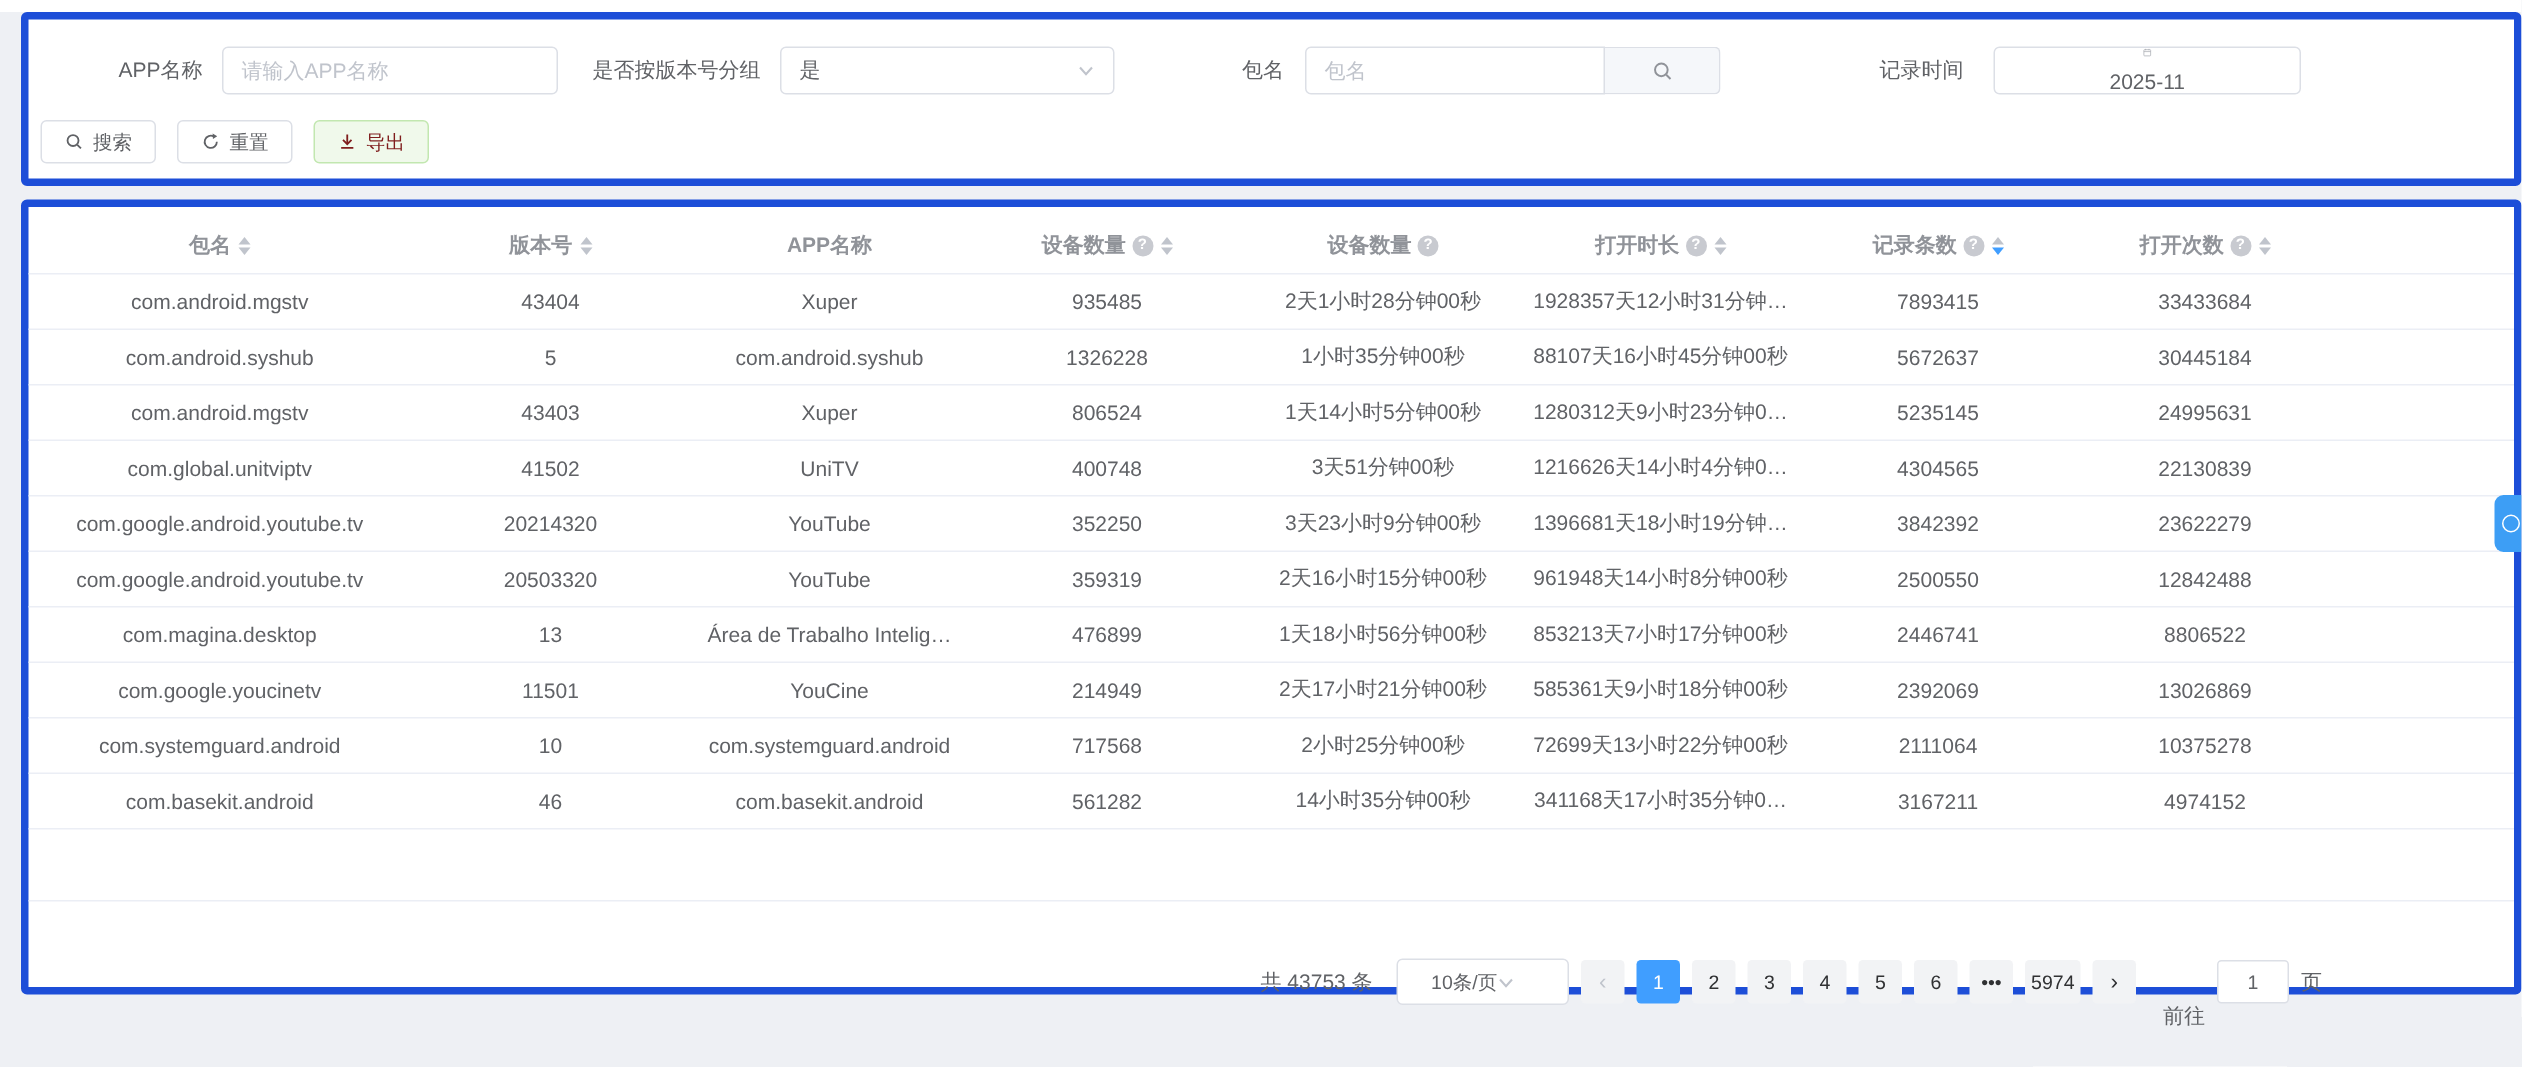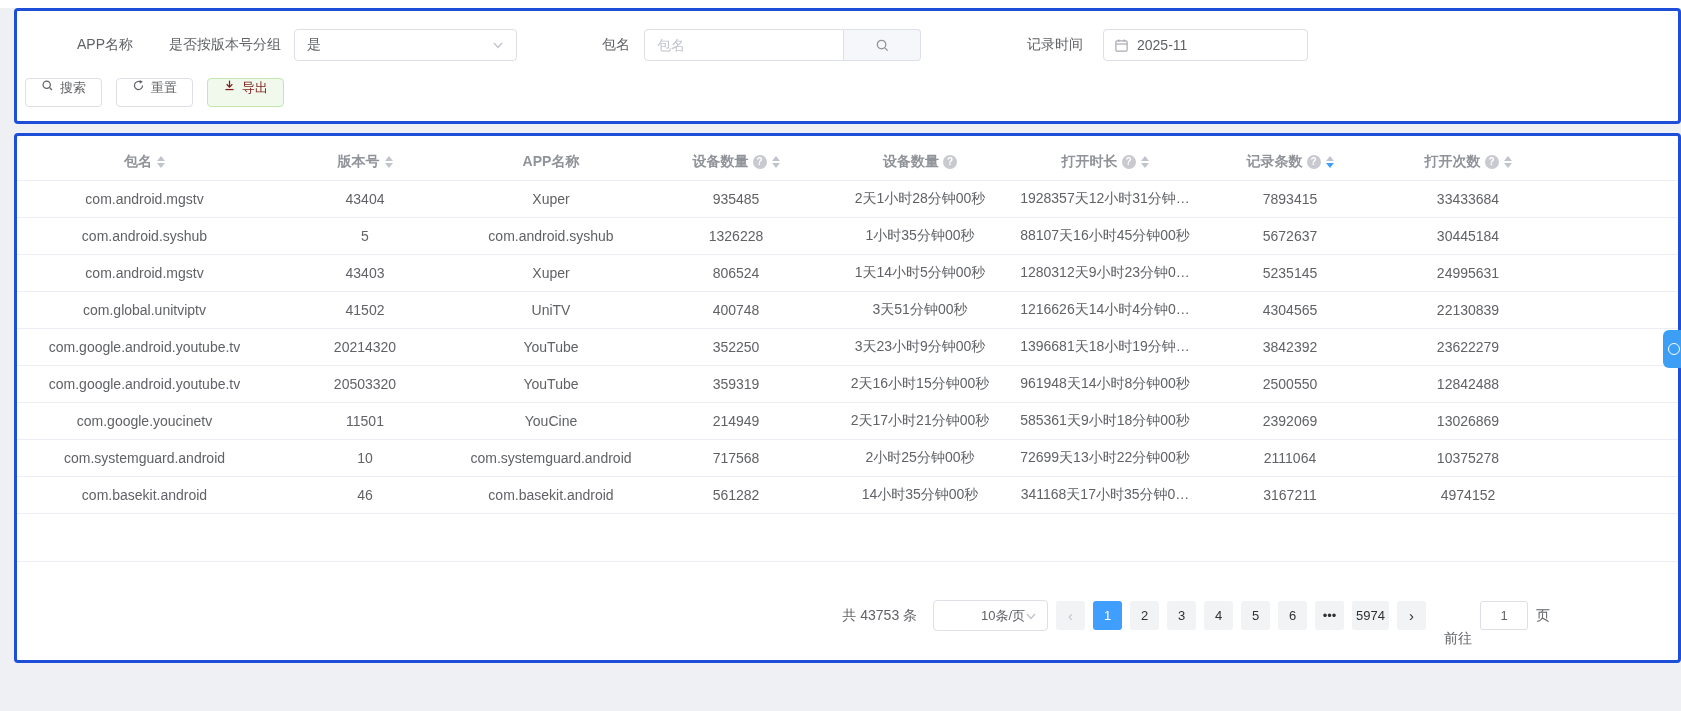--- a/index.html
+++ b/index.html
@@ -7,21 +7,21 @@
   body {
     font-family: "Liberation Sans", "DejaVu Sans", sans-serif;
     font-size: 14px;
     background: #eef0f4;
     color: #606266;
     position: relative;
   }
   .top-strip { height:8px; background:#ffffff; }
   .panel {
     background:#fff;
-    border:3px solid #1d4ed8;
+    border:5px solid #1d4ed8;
     border-radius:4px;
     margin-left:14px;
   }
   
   .panel-form { height:116px; padding-top:18px; }
   .filter-row { display:flex; align-items:center; height:32px; }
   .f-label { color:#606266; white-space:nowrap; }
   .lbl-app   { width:116px; text-align:right; margin-right:13px; }
   .lbl-group { margin-left:23px; margin-right:13px; }
   .lbl-pkg   { margin-left:85px; margin-right:14px; }
@@ -41,27 +41,27 @@
   .chev { width:12px; height:12px; flex:0 0 auto; }
   .inp-group { display:flex; height:32px; }
   .inp-pkg { width:200px; border-radius:4px 0 0 4px; }
   .inp-append {
     width:77px; height:32px; background:#f5f7fa;
     border:1px solid #dcdfe6; border-left:none; border-radius:0 4px 4px 0;
     display:flex; align-items:center; justify-content:center; cursor:pointer;
   }
   .date-box {
     width:205px; height:32px; border:1px solid #dcdfe6; border-radius:4px;
-    display:flex; align-items:center; gap:8px; padding:0 10px; background:#fff; cursor:pointer;
+    display:flex; align-items:center; gap:8px; padding:0 10px; background:#fff; cursor:pointer;flex-direction:column;
   }
   .btn-row { display:flex; align-items:center; margin-top:17px; padding-left:8px; gap:14px; }
   .btn {
     height:29px; border:1px solid #dcdfe6; border-radius:4px; background:#fff;
     color:#606266; font-size:13px; padding:0 15px; display:inline-flex;
-    gap:6px; cursor:pointer; font-family:inherit;
+    align-items:center; gap:6px; cursor:pointer; font-family:inherit;
   }
   .btn-export { background:#f0f9eb; border-color:#c2e7b0; color:#7f1d1d; }
   .icon-svg { display:block; }
   
   .panel-table { margin-top:9px; height:530px; padding-top:8px; position:relative; }
   table { border-collapse:collapse; table-layout:fixed; width:100%; }
   col.c1{width:255px} col.c2{width:186px} col.c3{width:186px} col.c4{width:184px}
   col.c5{width:184px} col.c6{width:186px} col.c7{width:184px} col.c8{width:172px}
   th, td {
     border-bottom:1px solid #ebeef5; text-align:center; font-size:14px;
@@ -81,22 +81,22 @@
   .caret-wrap.desc i.desc { border-top-color:#409eff; }
   .table-spacer { height:48px; border-bottom:1px solid #ebeef5; }
   
   .pager {
     display:flex; align-items:center; justify-content:flex-end;
     margin-top:22px; padding-right:128px; gap:8px; font-size:14px; color:#606266;
   }
   .pager-total { margin-right:8px; white-space:nowrap; }
   .page-size-sel {
     width:115px; height:31px; border:1px solid #dcdfe6; border-radius:4px;
-    display:flex; align-items:center; justify-content:flex-end;
-    padding:0 10px; font-size:13px; cursor:pointer; background:#fff;
+    display:flex; align-items:center; justify-content:flex-start;
+    padding:0 22px; font-size:13px; cursor:pointer; background:#fff;
   }
   .pg-btn {
     min-width:29px; height:29px; padding:0 4px; border:none; border-radius:3px;
     background:#f2f3f5; color:#303133; font-size:13px; font-family:inherit;
     display:inline-flex; align-items:center; justify-content:center; cursor:pointer;
   }
   .pg-btn.active { background:#409eff; color:#fff; }
   .pg-btn.nav { font-size:15px; }
   .pg-btn.disabled { color:#c0c4cc; cursor:default; }
   .pg-pages { display:flex; align-items:center; gap:8px; }
@@ -118,20 +118,21 @@
   }
 </style>
 </head>
 <body>
 
 <div class="top-strip"></div>
 
 <div class="panel panel-form">
   <div class="filter-row">
     <span class="f-label lbl-app">APP名称</span>
+    <input class="inp inp-app" type="text" placeholder="请输入APP名称" style="">
     <span class="f-label lbl-group">是否按版本号分组</span>
     <div class="sel">
       <span>是</span>
       <svg class="chev" viewBox="0 0 12 12">
         <polyline points="2,4 6,8.5 10,4" fill="none" stroke="#c0c4cc" stroke-width="1.4"></polyline>
       </svg>
     </div>
     <span class="f-label lbl-pkg">包名</span>
     <div class="inp-group">
       <input class="inp inp-pkg" type="text" placeholder="包名" style="">
@@ -312,20 +313,31 @@
           <td>20503320</td>
           <td>YouTube</td>
           <td>359319</td>
           <td>2天16小时15分钟00秒</td>
           <td>961948天14小时8分钟00秒</td>
           <td>2500550</td>
           <td>12842488</td>
           <td></td>
         </tr>
         <tr>
+          <td>com.magina.desktop</td>
+          <td>13</td>
+          <td>Área de Trabalho Intelig…</td>
+          <td>476899</td>
+          <td>1天18小时56分钟00秒</td>
+          <td>853213天7小时17分钟00秒</td>
+          <td>2446741</td>
+          <td>8806522</td>
+          <td></td>
+        </tr>
+        <tr>
           <td>com.google.youcinetv</td>
           <td>11501</td>
           <td>YouCine</td>
           <td>214949</td>
           <td>2天17小时21分钟00秒</td>
           <td>585361天9小时18分钟00秒</td>
           <td>2392069</td>
           <td>13026869</td>
           <td></td>
         </tr>

